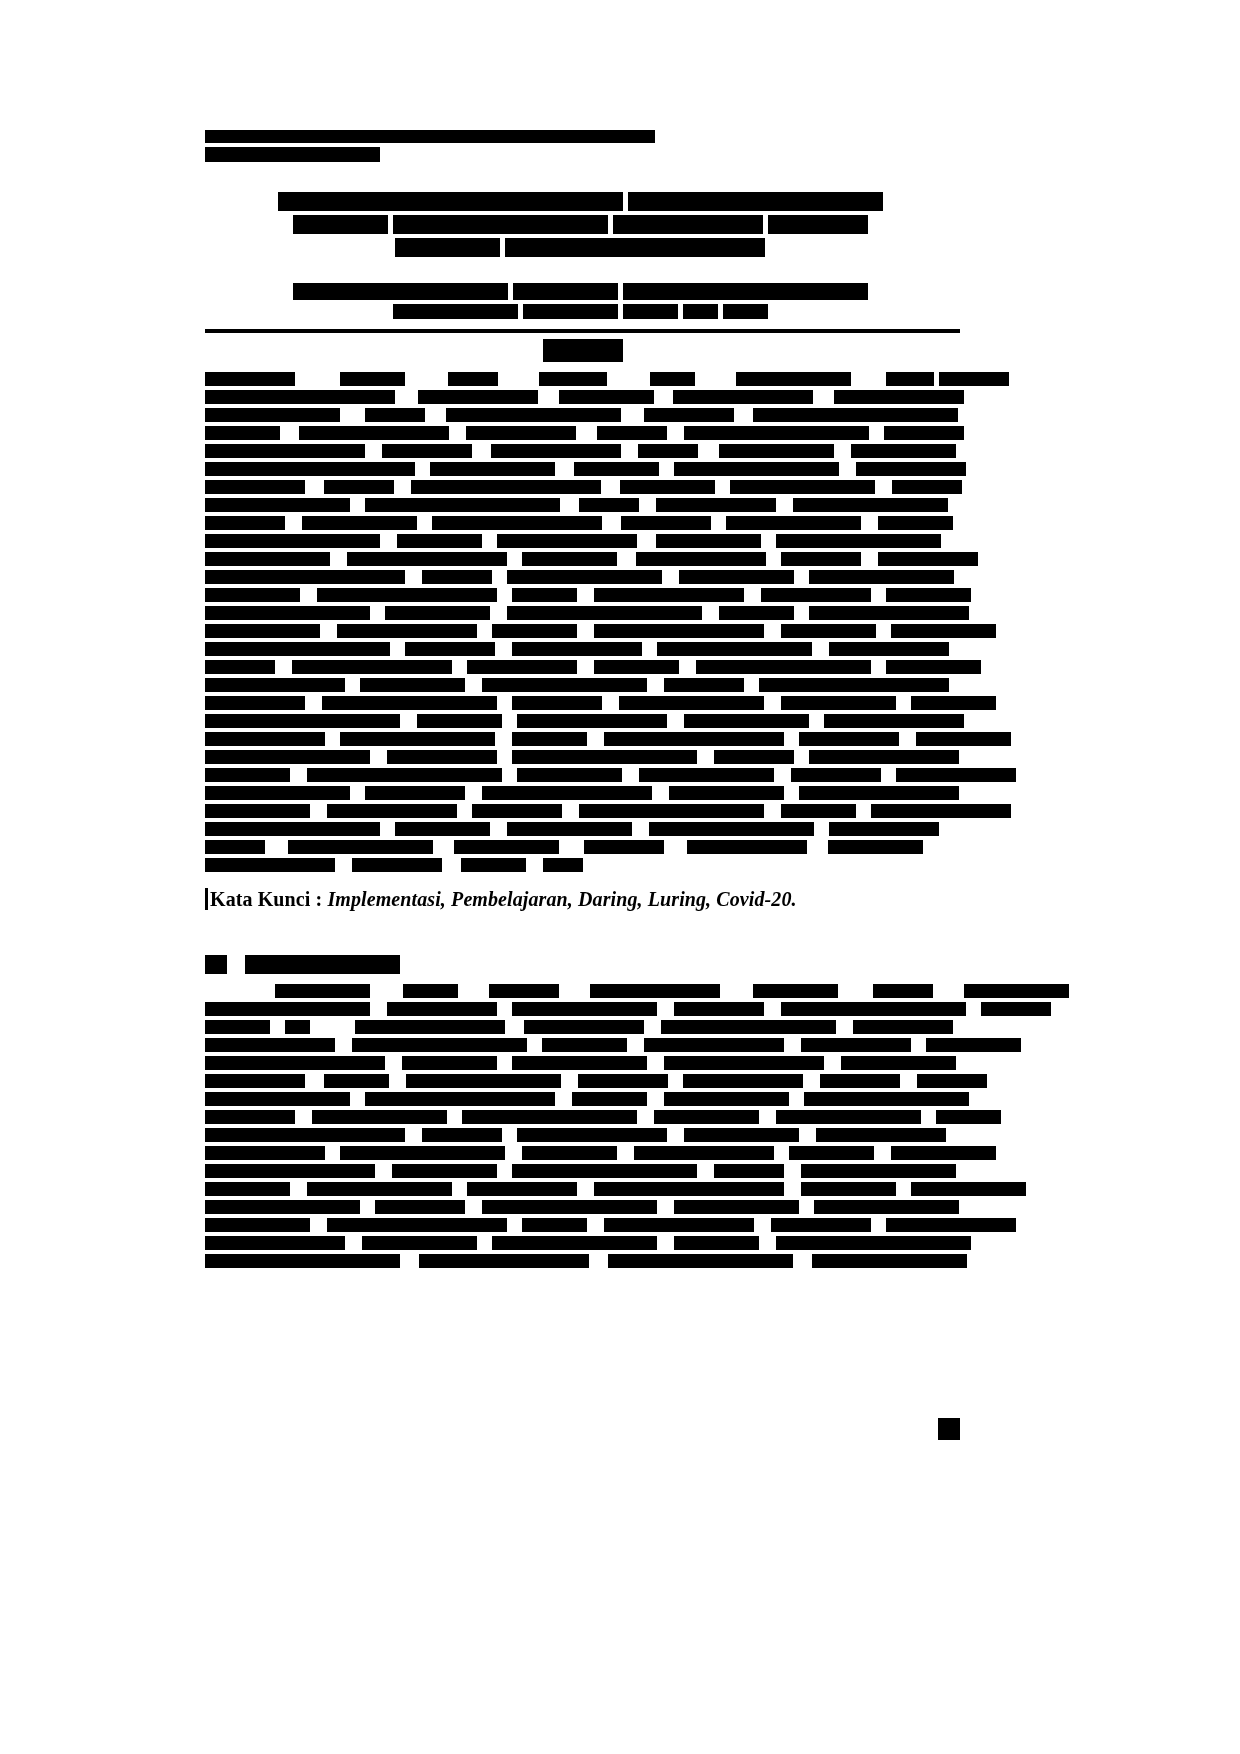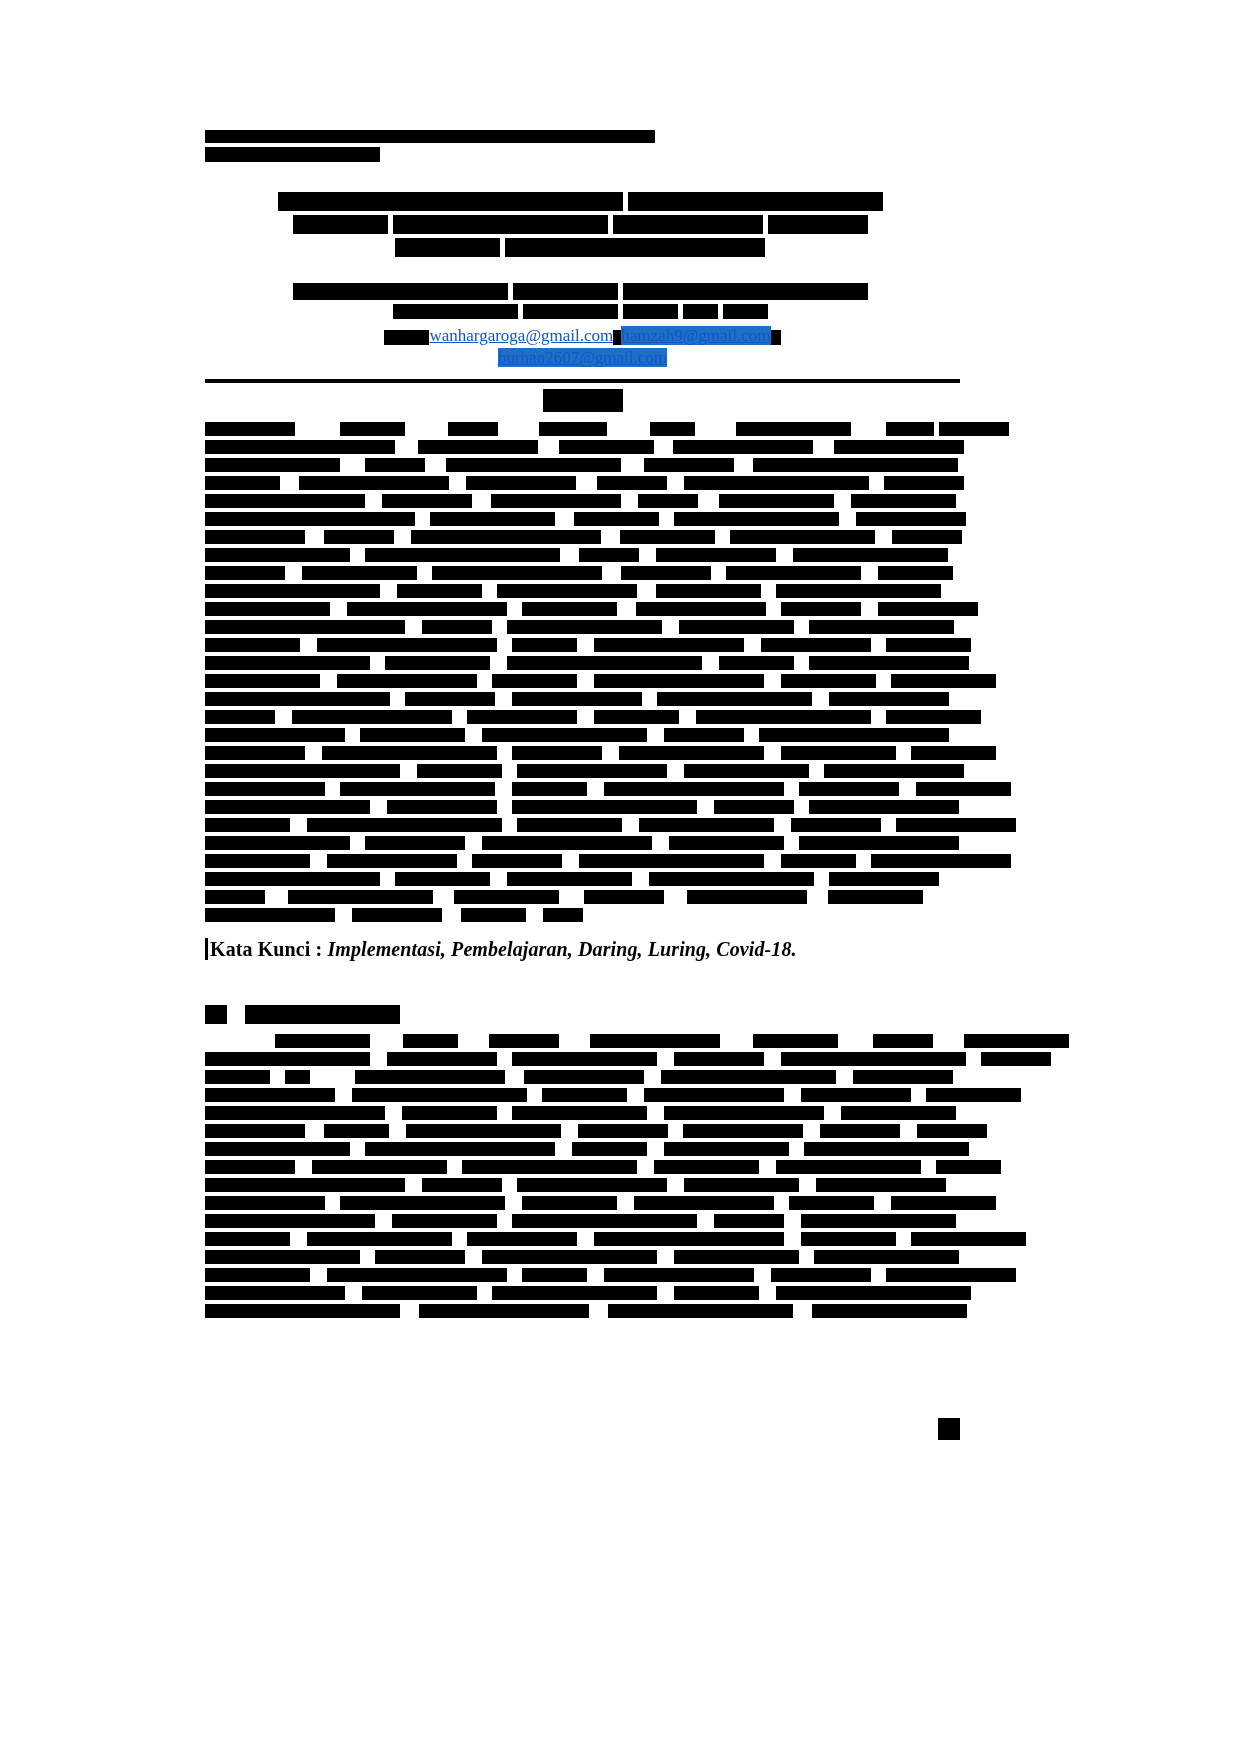--- a/index.html
+++ b/index.html
@@ -148,24 +148,20 @@
 
     <div class="authors-block">
       <div class="band">
         <span class="rblk" style="width:215px;height:17px;"></span><span class="rblk" style="width:105px;height:17px;"></span><span class="rblk" style="width:245px;height:17px;"></span>
       </div>
       <div class="band">
         <span class="rblk" style="width:125px;height:15px;"></span><span class="rblk" style="width:95px;height:15px;"></span><span class="rblk" style="width:55px;height:15px;"></span><span class="rblk" style="width:35px;height:15px;"></span><span class="rblk" style="width:45px;height:15px;"></span>
       </div>
     </div>
 
-    <div class="email-line">
-      <span class="mask" style="width:45px;height:15px;">&nbsp;</span><a href="#">wanhargaroga@gmail.com</a><span class="mask" style="width:8px;height:15px;">&nbsp;</span><span class="email-hl"><a href="#">hamzah9@gmail.com</a></span><span class="mask" style="width:10px;height:15px;">&nbsp;</span><br>
-      <span class="email-hl"><a href="#">burhan2607@gmail.com</a></span>
-    </div>
 
     <hr class="rule">
 
     <div class="abstrak-label">
       <span class="rblk" style="width:80px;height:23px;"></span>
     </div>
 
     <div class="para-block">
       <div class="band"><span class="rblk" style="width:90px;height:14px;"></span><span class="rblk" style="width:65px;height:14px;margin-left:40px;"></span><span class="rblk" style="width:50px;height:14px;margin-left:38px;"></span><span class="rblk" style="width:68px;height:14px;margin-left:36px;"></span><span class="rblk" style="width:45px;height:14px;margin-left:38px;"></span><span class="rblk" style="width:115px;height:14px;margin-left:36px;"></span><span class="rblk" style="width:48px;height:14px;margin-left:30px;"></span><span class="rblk" style="width:70px;height:14px;"></span></div>
       <div class="band"><span class="rblk" style="width:190px;height:14px;"></span><span class="rblk" style="width:120px;height:14px;margin-left:18px;"></span><span class="rblk" style="width:95px;height:14px;margin-left:16px;"></span><span class="rblk" style="width:140px;height:14px;margin-left:14px;"></span><span class="rblk" style="width:130px;height:14px;margin-left:16px;"></span></div>
@@ -192,21 +188,21 @@
       <div class="band"><span class="rblk" style="width:85px;height:14px;"></span><span class="rblk" style="width:195px;height:14px;margin-left:12px;"></span><span class="rblk" style="width:105px;height:14px;margin-left:10px;"></span><span class="rblk" style="width:135px;height:14px;margin-left:12px;"></span><span class="rblk" style="width:90px;height:14px;margin-left:12px;"></span><span class="rblk" style="width:120px;height:14px;margin-left:10px;"></span></div>
       <div class="band"><span class="rblk" style="width:145px;height:14px;"></span><span class="rblk" style="width:100px;height:14px;margin-left:10px;"></span><span class="rblk" style="width:170px;height:14px;margin-left:12px;"></span><span class="rblk" style="width:115px;height:14px;margin-left:12px;"></span><span class="rblk" style="width:160px;height:14px;margin-left:10px;"></span></div>
       <div class="band"><span class="rblk" style="width:105px;height:14px;"></span><span class="rblk" style="width:130px;height:14px;margin-left:12px;"></span><span class="rblk" style="width:90px;height:14px;margin-left:10px;"></span><span class="rblk" style="width:185px;height:14px;margin-left:12px;"></span><span class="rblk" style="width:75px;height:14px;margin-left:12px;"></span><span class="rblk" style="width:140px;height:14px;margin-left:10px;"></span></div>
       <div class="band"><span class="rblk" style="width:175px;height:14px;"></span><span class="rblk" style="width:95px;height:14px;margin-left:10px;"></span><span class="rblk" style="width:125px;height:14px;margin-left:12px;"></span><span class="rblk" style="width:165px;height:14px;margin-left:12px;"></span><span class="rblk" style="width:110px;height:14px;margin-left:10px;"></span></div>
       <div class="band"><span class="rblk" style="width:60px;height:14px;"></span><span class="rblk" style="width:145px;height:14px;margin-left:18px;"></span><span class="rblk" style="width:105px;height:14px;margin-left:16px;"></span><span class="rblk" style="width:80px;height:14px;margin-left:20px;"></span><span class="rblk" style="width:120px;height:14px;margin-left:18px;"></span><span class="rblk" style="width:95px;height:14px;margin-left:16px;"></span></div>
       <div class="band"><span class="rblk" style="width:130px;height:14px;"></span><span class="rblk" style="width:90px;height:14px;margin-left:12px;"></span><span class="rblk" style="width:65px;height:14px;margin-left:14px;"></span><span class="rblk" style="width:40px;height:14px;margin-left:12px;"></span></div>
     </div>
 
     <div class="keywords">
       <span class="caret"></span><span>Kata Kunci :</span>
-      <span class="kw-italic">Implementasi, Pembelajaran, Daring, Luring, Covid-18.</span>
+      <span class="kw-italic">Implementasi, Pembelajaran, Daring, Luring, Covid-20.</span>
     </div>
 
     <div class="section-head">
       <span class="rblk" style="width:22px;height:19px;"></span><span class="rblk" style="width:155px;height:19px;margin-left:18px;"></span>
     </div>
 
     <div class="para-block">
       <div class="band"><span class="rblk" style="width:95px;height:14px;margin-left:70px;"></span><span class="rblk" style="width:55px;height:14px;margin-left:28px;"></span><span class="rblk" style="width:70px;height:14px;margin-left:26px;"></span><span class="rblk" style="width:130px;height:14px;margin-left:26px;"></span><span class="rblk" style="width:85px;height:14px;margin-left:28px;"></span><span class="rblk" style="width:60px;height:14px;margin-left:30px;"></span><span class="rblk" style="width:105px;height:14px;margin-left:26px;"></span></div>
       <div class="band"><span class="rblk" style="width:165px;height:14px;"></span><span class="rblk" style="width:110px;height:14px;margin-left:12px;"></span><span class="rblk" style="width:145px;height:14px;margin-left:10px;"></span><span class="rblk" style="width:90px;height:14px;margin-left:12px;"></span><span class="rblk" style="width:185px;height:14px;margin-left:12px;"></span><span class="rblk" style="width:70px;height:14px;margin-left:10px;"></span></div>
       <div class="band"><span class="rblk" style="width:65px;height:14px;"></span><span class="rblk" style="width:25px;height:14px;margin-left:10px;"></span><span class="rblk" style="width:150px;height:14px;margin-left:40px;"></span><span class="rblk" style="width:120px;height:14px;margin-left:14px;"></span><span class="rblk" style="width:175px;height:14px;margin-left:12px;"></span><span class="rblk" style="width:100px;height:14px;margin-left:12px;"></span></div>

